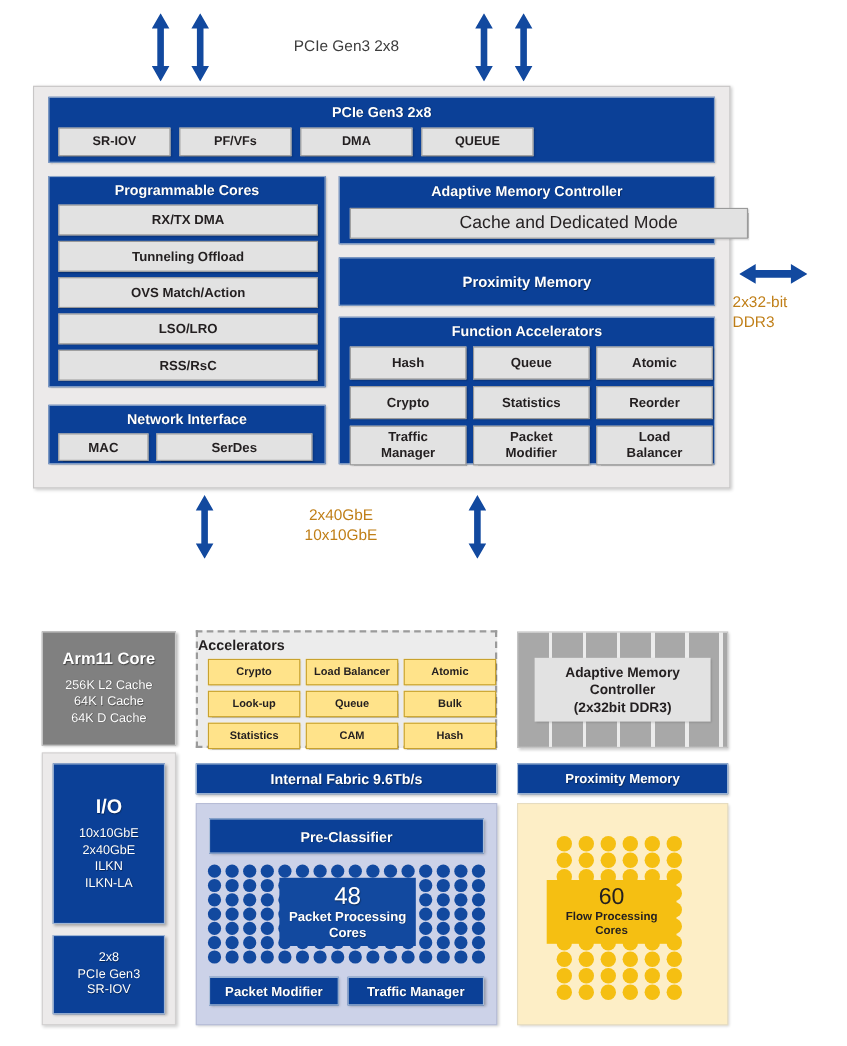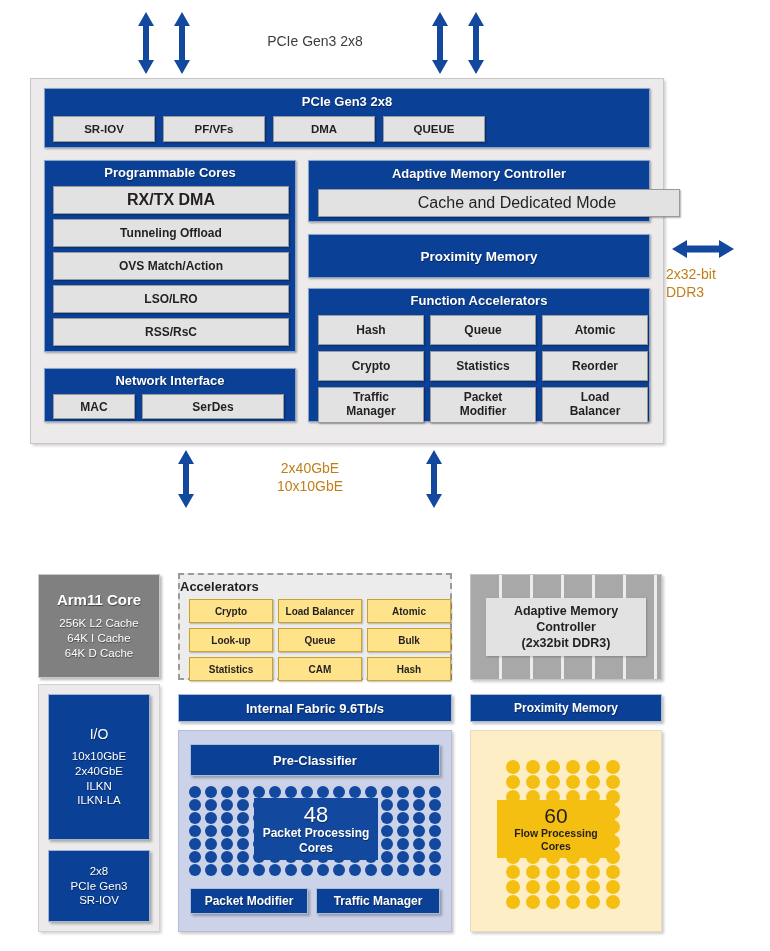--- a/index.html
+++ b/index.html
@@ -87,22 +87,22 @@
     white-space: pre-line;
     text-shadow: 0.5px 0.5px 0.8px rgba(0,0,0,0.45);
   }
   .io-blue {
     background: #0B4097;
     border: 1px solid #9fb5d4;
     color: #ffffff;
     box-shadow: 1.5px 1.5px 2.5px rgba(0,0,0,0.28);
   }
   .io-blue .t {
-    font-weight: normal;
-    font-size: 14px;
+    font-weight: bold;
+    font-size: 18px;
     text-shadow: 0.6px 0.6px 1px rgba(0,0,0,0.45);
   }
   .io-blue .s {
     font-size: 11.5px;
     line-height: 1.3;
     white-space: pre-line;
     text-shadow: 0.5px 0.5px 0.8px rgba(0,0,0,0.45);
   }
 
   .accel-panel {
@@ -254,21 +254,21 @@
     <div class="grey-chip center-xy" style="width:100px; height:24px; font-size:11.5px; font-weight:bold;">SR-IOV</div>
     <div class="grey-chip center-xy" style="width:100px; height:24px; font-size:11.5px; font-weight:bold;">PF/VFs</div>
     <div class="grey-chip center-xy" style="width:100px; height:24px; font-size:11.5px; font-weight:bold;">DMA</div>
     <div class="grey-chip center-xy" style="width:100px; height:24px; font-size:11.5px; font-weight:bold;">QUEUE</div>
   </div>
 </div>
 
 <div class="abs blue-box" style="left:44px; top:160px; width:252px; height:192px;">
   <div class="blue-title" style="font-size:13px; padding-top:4px;">Programmable Cores</div>
   <div style="position:absolute; left:8px; top:25px; display:flex; flex-direction:column; gap:5px;">
-    <div class="grey-chip center-xy" style="width:234px; height:26px; font-size:16px; font-weight:bold;">RX/TX DMA</div>
+    <div class="grey-chip center-xy" style="width:234px; height:26px; font-size:12px; font-weight:bold;">RX/TX DMA</div>
     <div class="grey-chip center-xy" style="width:234px; height:26px; font-size:12px; font-weight:bold;">Tunneling Offload</div>
     <div class="grey-chip center-xy" style="width:234px; height:26px; font-size:12px; font-weight:bold;">OVS Match/Action</div>
     <div class="grey-chip center-xy" style="width:234px; height:26px; font-size:12px; font-weight:bold;">LSO/LRO</div>
     <div class="grey-chip center-xy" style="width:234px; height:26px; font-size:12px; font-weight:bold;">RSS/RsC</div>
   </div>
 </div>
 
 <div class="abs blue-box" style="left:44px; top:368px; width:252px; height:54px;">
   <div class="blue-title" style="font-size:13px; padding-top:4px;text-align:center;">Network Interface</div>
   <div style="position:absolute; left:8px; top:25px; display:flex; gap:7px;">

